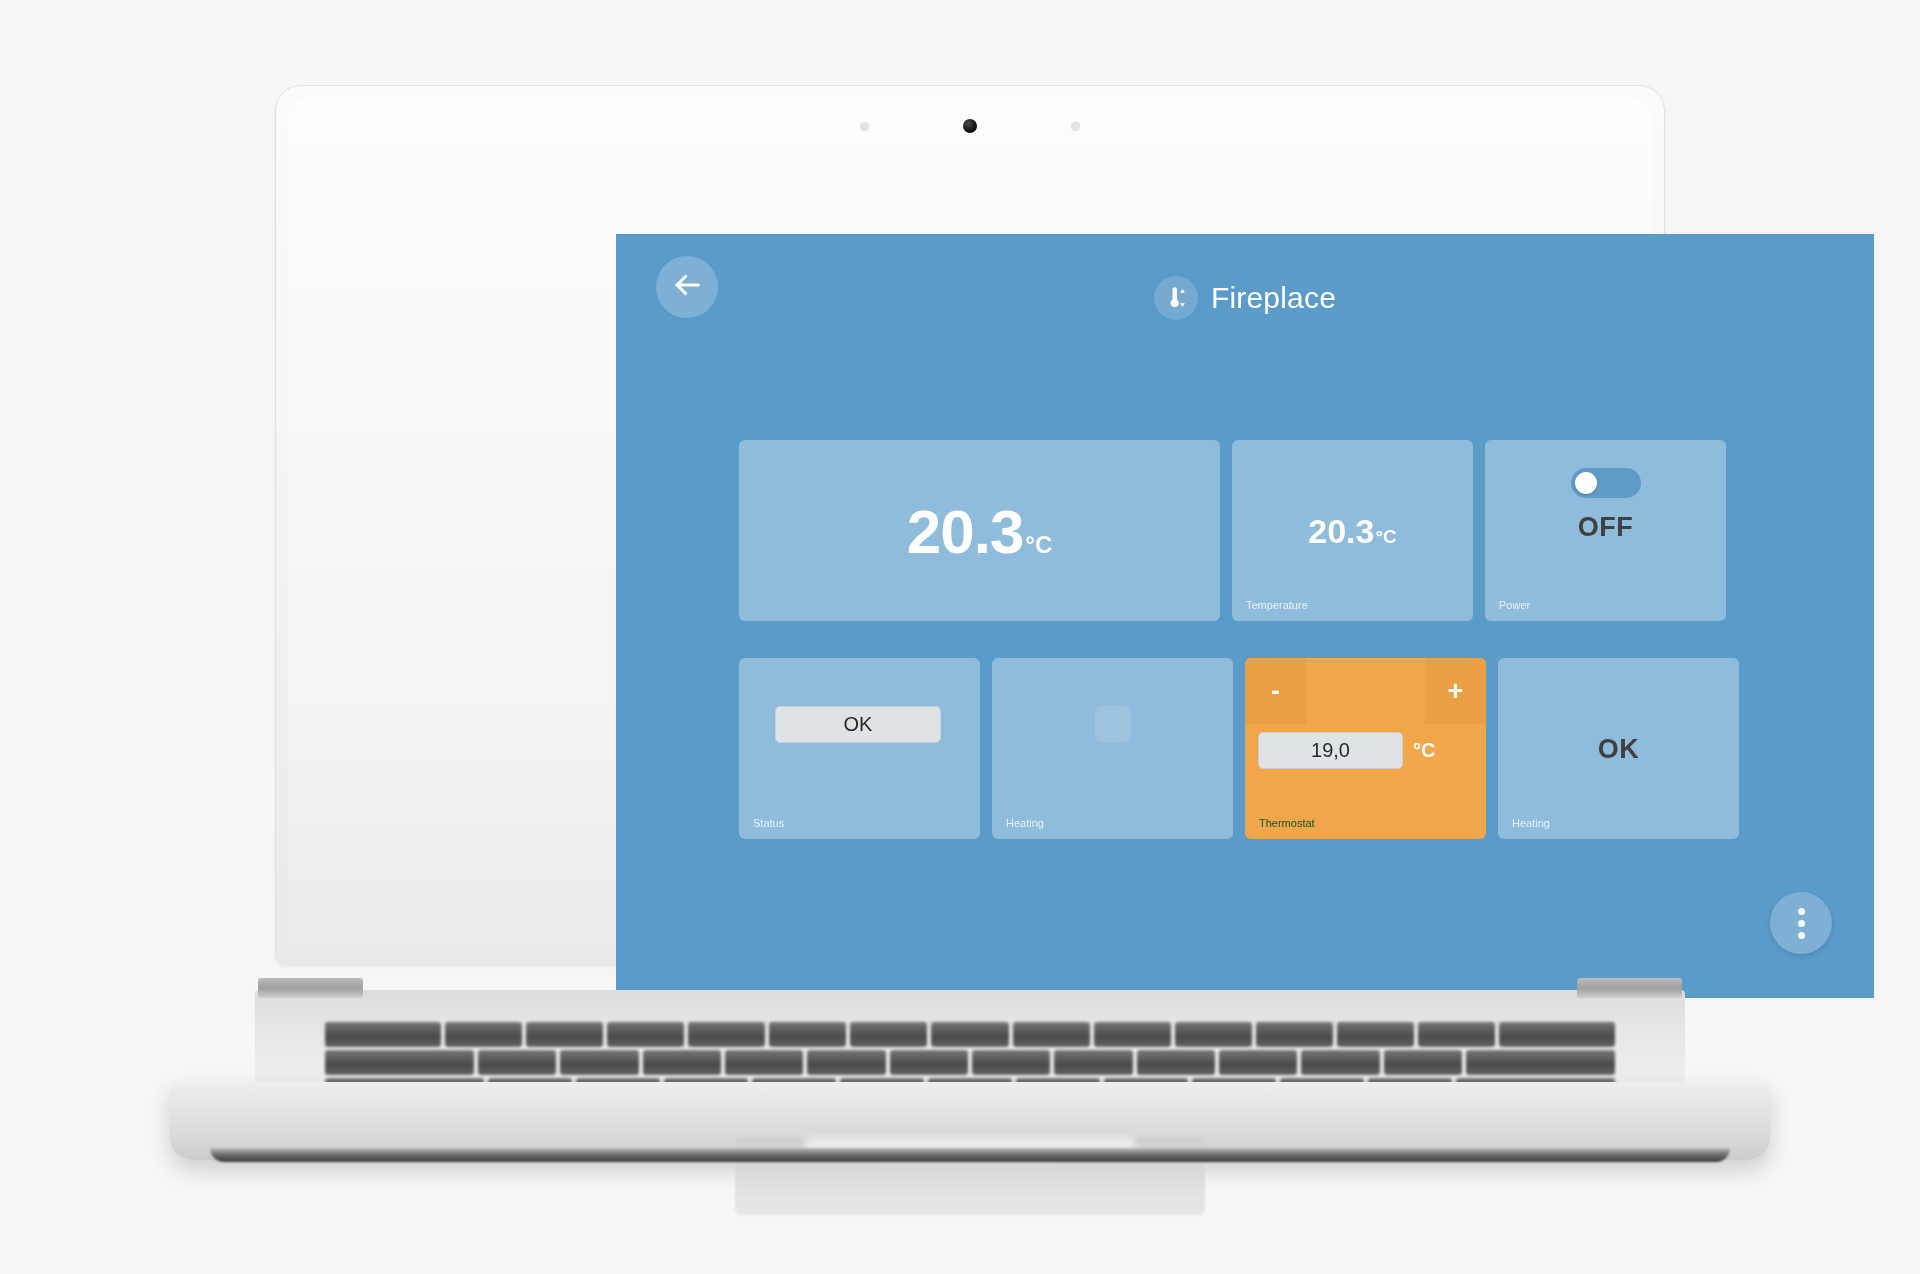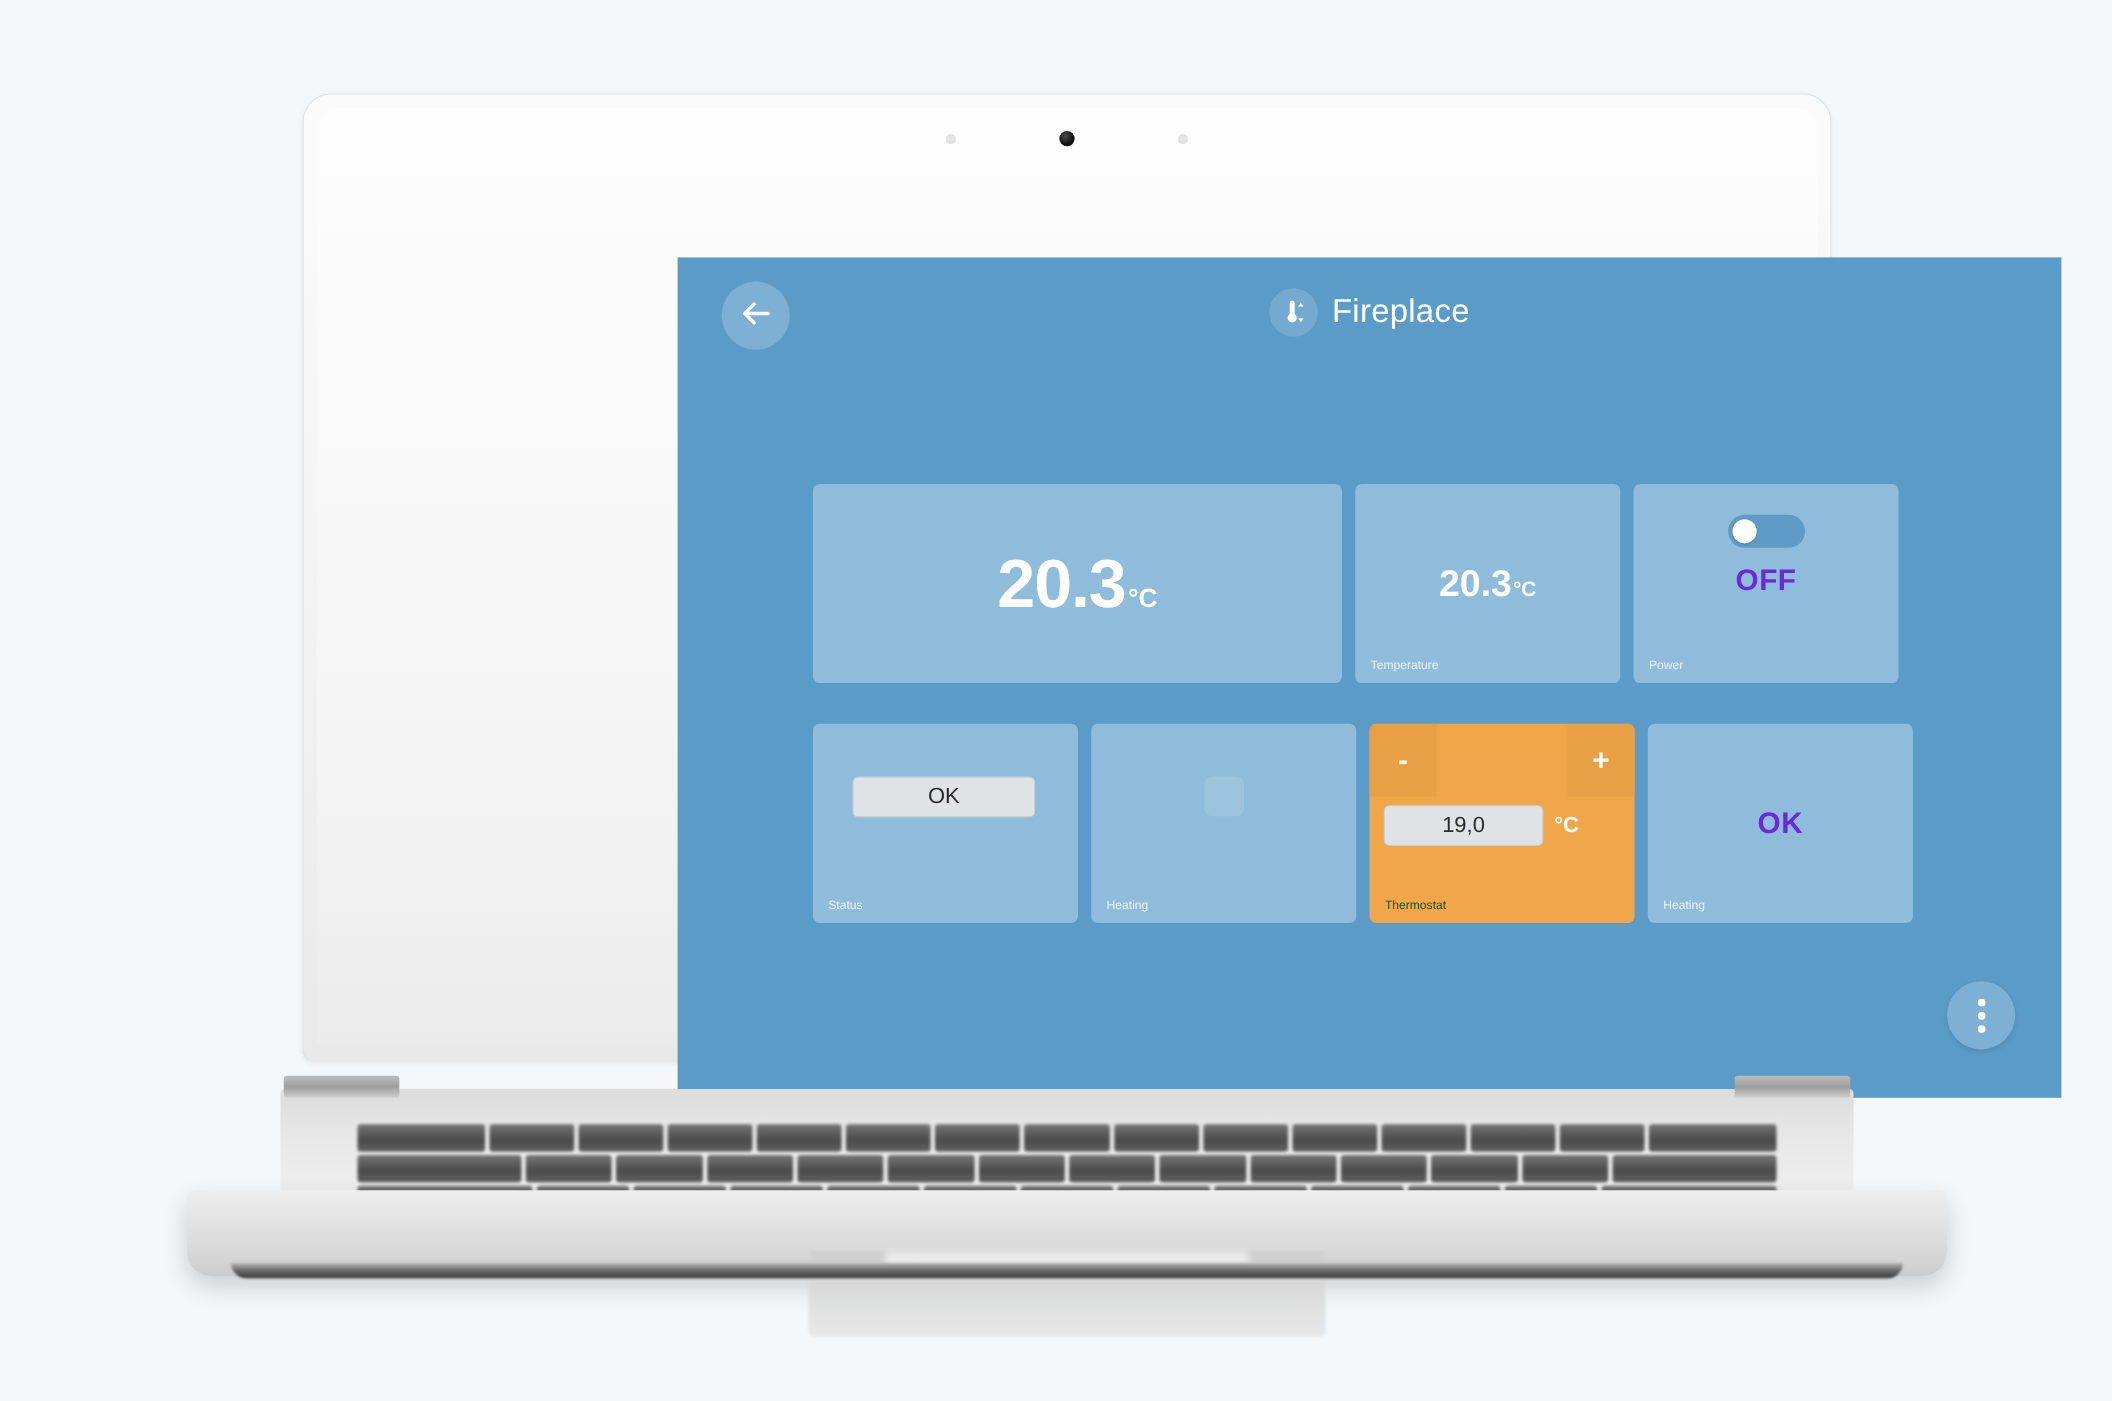--- a/index.html
+++ b/index.html
@@ -187,21 +187,21 @@
     display: flex;
     align-items: center;
     justify-content: center;
     cursor: pointer;
   }
   .back-btn svg { width: 34px; height: 34px; }
 
   .title-wrap {
     position: absolute;
     left: 0; right: 0;
-    top: 28px;
+    top: 42px;
     display: flex;
     align-items: center;
     justify-content: center;
     gap: 13px;
   }
   .title-icon {
     width: 44px; height: 44px;
     border-radius: 50%;
     background: #74aad0;
     display: flex;
@@ -298,21 +298,21 @@
     padding: 0 4px;
     cursor: pointer;
   }
   .toggle-knob {
     width: 22px; height: 22px;
     border-radius: 50%;
     background: #ffffff;
     box-shadow: 0 1px 2px rgba(0,0,0,0.18);
   }
   .off-text {
-    color: #6d28d9;
+    color: #404040;
     font-size: 27px;
     font-weight: 700;
     letter-spacing: 0.5px;
   }
 
   
   .gray-field {
     background: #dfe3e6;
     border: 1px solid #c8ced3;
     border-radius: 5px;

